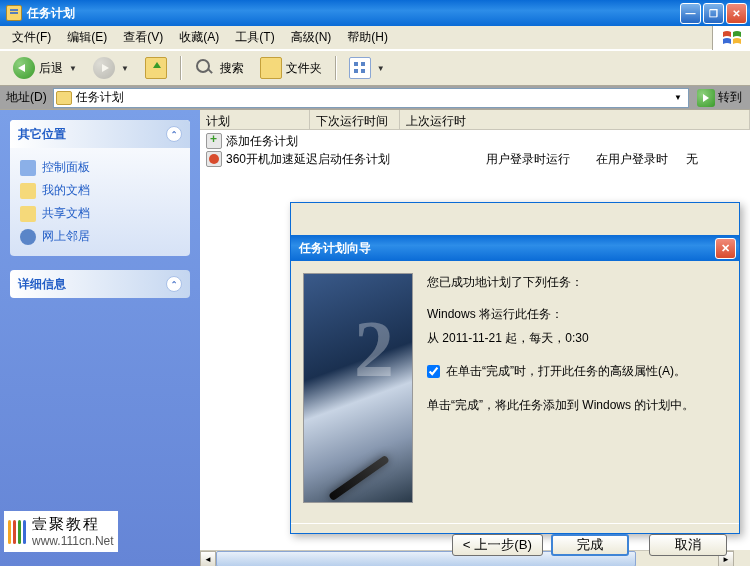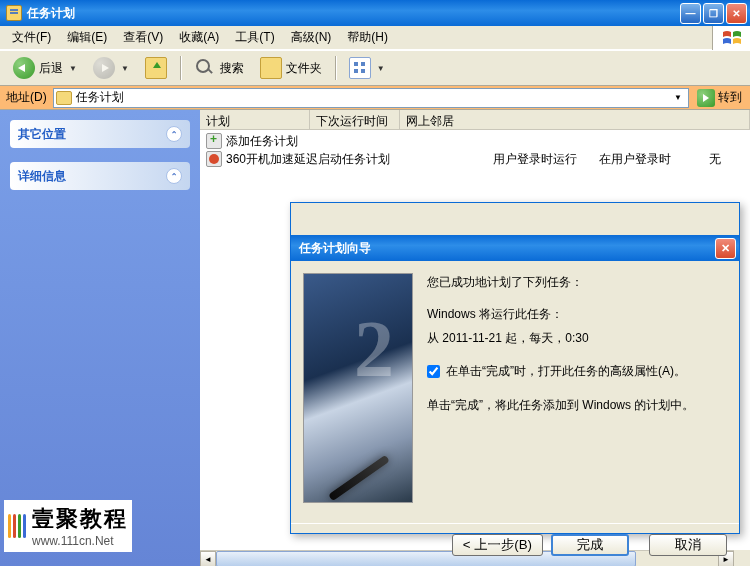--- a/index.html
+++ b/index.html
@@ -33,21 +33,21 @@
 .up-icon::before { content: ""; position: absolute; top: 4px; left: 7px; width: 0; height: 0; border-left: 4px solid transparent; border-right: 4px solid transparent; border-bottom: 6px solid #3a9b2a; }
 .search-icon-tb { position: relative; }
 .search-icon-tb::before { content: ""; position: absolute; top: 2px; left: 2px; width: 10px; height: 10px; border: 2px solid #666; border-radius: 50%; }
 .search-icon-tb::after { content: ""; position: absolute; top: 13px; left: 13px; width: 6px; height: 2px; background: #666; transform: rotate(45deg); }
 .folders-icon { background: #f5d97a; border: 1px solid #c4a03b; border-radius: 2px; }
 .views-icon { border: 1px solid #8aa6d4; border-radius: 2px; background: #fff; position: relative; }
 .views-icon::before { content: ""; position: absolute; top: 4px; left: 4px; width: 4px; height: 4px; background: #5a85c8; box-shadow: 7px 0 0 #5a85c8, 0 7px 0 #5a85c8, 7px 7px 0 #5a85c8; }
 .dropdown-arrow { font-size: 8px; color: #333; margin-left: 2px; }
 
 
-.addressbar { height: 24px; background: #fdba74; border-bottom: 1px solid #aca899; display: flex; align-items: center; padding: 0 4px; gap: 4px; }
+.addressbar { height: 24px; background: #a3a3a3; border-bottom: 1px solid #aca899; display: flex; align-items: center; padding: 0 4px; gap: 4px; }
 .addressbar .label { padding: 0 2px; }
 .addressbar .input { flex: 1; height: 20px; background: #fff; border: 1px solid #7f9db9; display: flex; align-items: center; padding: 0 2px; }
 .addressbar .input .folder-icon { width: 16px; height: 14px; background: #f5d97a; border: 1px solid #c4a03b; border-radius: 2px; margin-right: 4px; }
 .addressbar .input .dd { width: 16px; text-align: center; font-size: 8px; }
 .addressbar .go { display: flex; align-items: center; gap: 3px; padding: 0 4px; }
 .go-icon { width: 18px; height: 18px; background: radial-gradient(circle at 30% 30%, #8dd07d, #3a9b2a); border-radius: 3px; position: relative; }
 .go-icon::before { content: ""; position: absolute; top: 5px; left: 6px; width: 0; height: 0; border-top: 4px solid transparent; border-bottom: 4px solid transparent; border-left: 6px solid #fff; }
 
 
 .body { display: flex; height: calc(566px - 26px - 24px - 36px - 24px); }
@@ -64,21 +64,21 @@
 .li-net { background: #5a85c8; border-radius: 50%; }
 
 .content { flex: 1; background: #fff; display: flex; flex-direction: column; position: relative; }
 .list-head { height: 20px; background: #ece9d8; border-bottom: 1px solid #cac7ba; display: flex; }
 .list-head .col { border-right: 1px solid #cac7ba; padding: 3px 6px; }
 .list-head .col.name { width: 280px; }
 .list-head .col.plan { width: 110px; }
 .list-head .col.next { width: 90px; }
 .list-head .col.last { flex: 1; }
 .list-body { flex: 1; padding: 2px 0; }
-.list-row { display: flex; height: 18px; align-items: center; text-align: center; }
+.list-row { display: flex; height: 18px; align-items: center; }
 .list-row .cell { padding: 0 6px; }
 .list-row .cell.name { width: 280px; display: flex; align-items: center; gap: 4px; }
 .list-row .cell.plan { width: 110px; }
 .list-row .cell.next { width: 90px; }
 .list-row .cell.last { flex: 1; }
 .row-icon { width: 16px; height: 16px; background: #e8e8e8; border: 1px solid #999; border-radius: 2px; position: relative; flex-shrink: 0; }
 .row-icon.add::before { content: "+"; position: absolute; top: -2px; left: 3px; color: #3a9b2a; font-weight: bold; font-size: 12px; }
 .row-icon.task::before { content: ""; position: absolute; top: 2px; left: 2px; width: 10px; height: 10px; background: #d84b2d; border-radius: 50%; }
 .scrollbar-h { position: absolute; bottom: 0; left: 0; right: 16px; height: 16px; background: #ece9d8; border-top: 1px solid #cac7ba; display: flex; }
 .scrollbar-h .arrow { width: 16px; height: 16px; background: linear-gradient(to bottom, #fff, #e0ddd0); border: 1px solid #b4b0a2; display: flex; align-items: center; justify-content: center; font-size: 8px; }
@@ -101,21 +101,21 @@
 .dialog .chk-row input { margin-top: 2px; }
 .dialog .dlg-footer { height: 42px; border-top: 1px solid #fff; display: flex; align-items: center; justify-content: flex-end; padding: 0 12px; gap: 8px; }
 .dlg-btn { min-width: 78px; height: 22px; background: linear-gradient(to bottom, #fff, #ece9d8); border: 1px solid #707070; border-radius: 3px; padding: 0 10px; cursor: pointer; }
 .dlg-btn.default { border: 2px solid #3e84d6; }
 
 
 .watermark { position: absolute; left: 4px; bottom: 14px; background: #fff; padding: 4px; display: flex; align-items: center; gap: 6px; }
 .watermark .bars { display: flex; gap: 2px; }
 .watermark .bars span { width: 3px; height: 24px; border-radius: 2px; }
 .watermark .wm-text { display: flex; flex-direction: column; }
-.watermark .wm-line1 { font-size: 22px; font-weight: bold; letter-spacing: 2px; }
+.watermark .wm-line1 { font-size: 15px; font-weight: normal; letter-spacing: 2px; }
 .watermark .wm-line2 { font-size: 12px; color: #555; font-family: Arial; }
 </style>
 </head>
 <body>
 
 <div class="titlebar">
   <span class="icon"></span>
   <span class="title">任务计划</span>
   <div class="btns">
     <div class="btn">—</div>
@@ -184,34 +184,52 @@
   </div>
 </div>
 
 <div class="body">
   <div class="sidebar">
     <div class="panel">
       <div class="panel-head">
         <span>其它位置</span>
         <span class="chev">⌃</span>
       </div>
+      <div class="panel-body">
+        <div class="link">
+            <span class="link-icon li-ctrl"></span>
+            <span>控制面板</span>
+          </div>
+        <div class="link">
+            <span class="link-icon li-docs"></span>
+            <span>我的文档</span>
+          </div>
+        <div class="link">
+            <span class="link-icon li-share"></span>
+            <span>共享文档</span>
+          </div>
+        <div class="link">
+            <span class="link-icon li-net"></span>
+            <span>网上邻居</span>
+          </div>
+      </div>
     </div>
     <div class="panel">
       <div class="panel-head">
         <span>详细信息</span>
         <span class="chev">⌃</span>
       </div>
     </div>
   </div>
 
   <div class="content">
     <div class="list-head">
       <div class="col plan">计划</div>
       <div class="col next">下次运行时间</div>
-      <div class="col last">网上邻居</div>
+      <div class="col last">上次运行时</div>
     </div>
     <div class="list-body">
       <div class="list-row">
         <div class="cell name">
             <span class="row-icon add"></span>
             <span>添加任务计划</span>
           </div>
         <div class="cell plan"></div>
         <div class="cell next"></div>
         <div class="cell last"></div>

